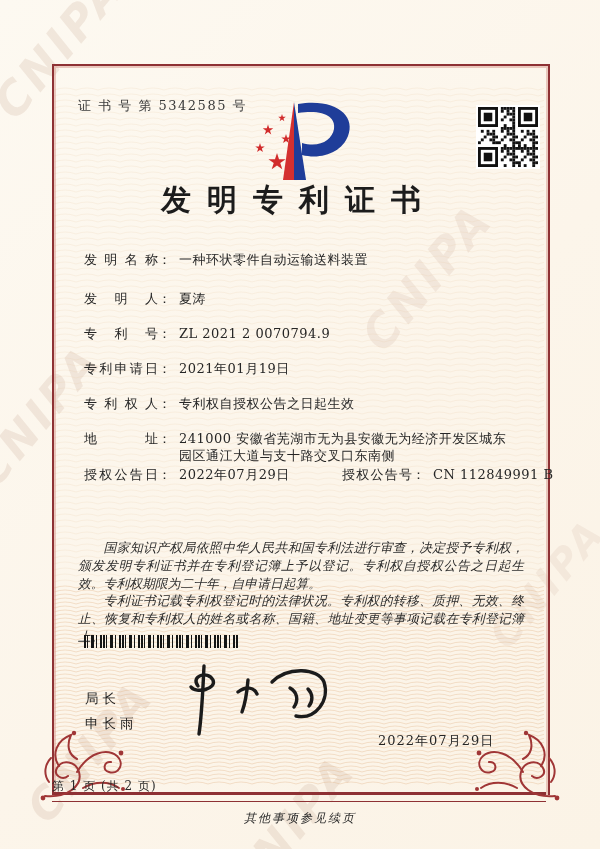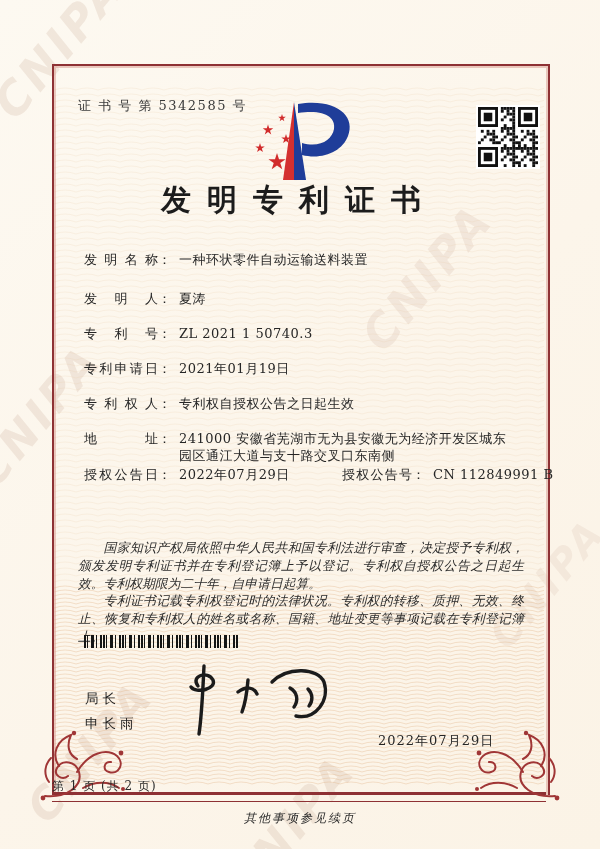--- a/index.html
+++ b/index.html
@@ -449,21 +449,21 @@
 
     <div class="title">发明专利证书</div>
 
     <div class="row r2">
       <span class="lab">发明人</span><span class="colon">：</span><span class="val">夏涛</span>
     </div>
     <div class="row r1">
       <span class="lab">发明名称</span><span class="colon">：</span><span class="val">一种环状零件自动运输送料装置</span>
     </div>
     <div class="row r3">
-      <span class="lab">专利号</span><span class="colon">：</span><span class="val">ZL 2021 1 50740.3</span>
+      <span class="lab">专利号</span><span class="colon">：</span><span class="val">ZL 2021 2 0070794.9</span>
     </div>
     <div class="row r4">
       <span class="lab">专利申请日</span><span class="colon">：</span><span class="val">2021年01月19日</span>
     </div>
     <div class="row r5">
       <span class="lab">专利权人</span><span class="colon">：</span><span class="val">专利权自授权公告之日起生效</span>
     </div>
     <div class="row r6">
       <span class="lab">地址</span><span class="colon">：</span><span class="val wrap">241000 安徽省芜湖市无为县安徽无为经济开发区城东园区通江大道与支十路交叉口东南侧</span>
     </div>

